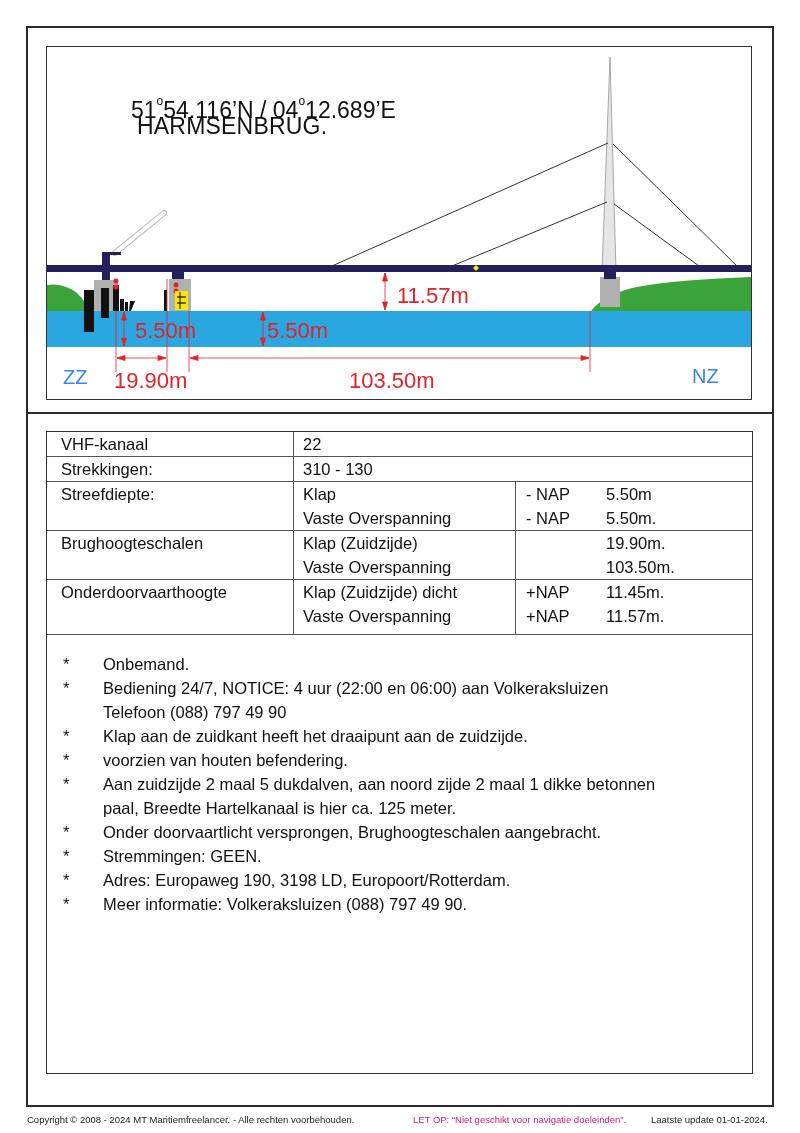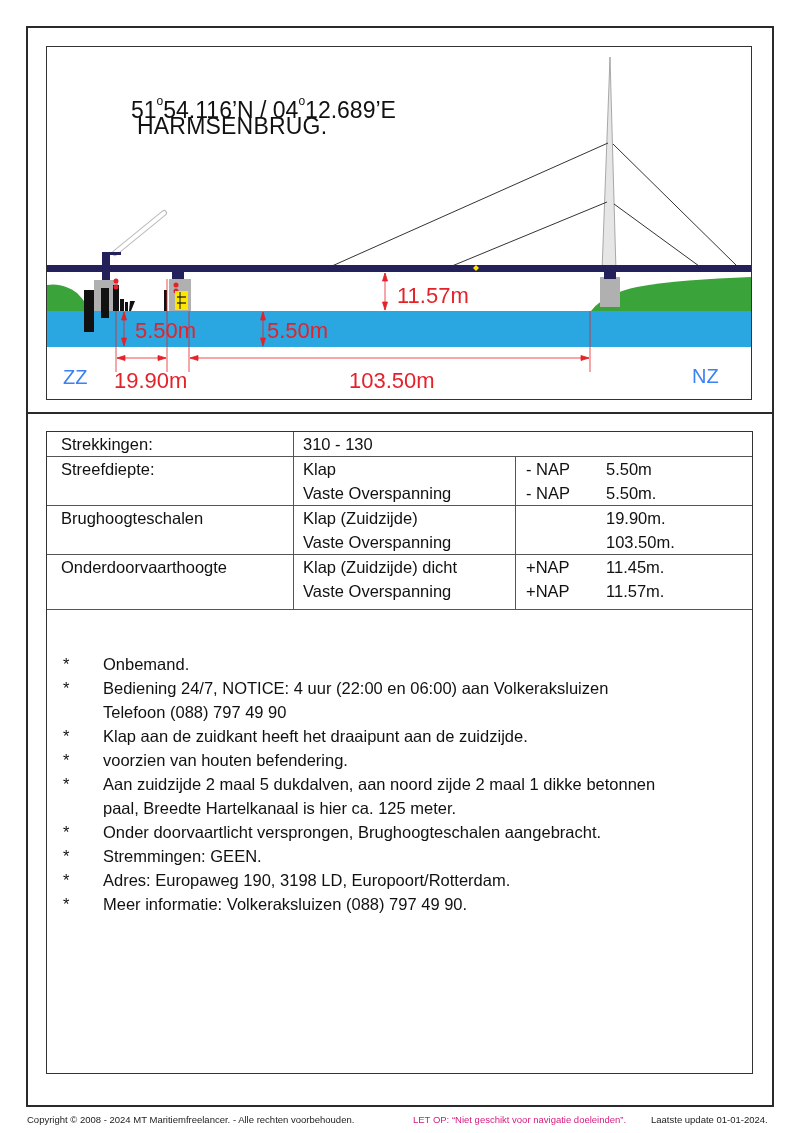--- a/index.html
+++ b/index.html
@@ -125,20 +125,24 @@
   <div class="lbl" style="left:220px;top:271px;">5.50m</div>
   <div class="lbl" style="left:67px;top:321px;">19.90m</div>
   <div class="lbl" style="left:302px;top:321px;">103.50m</div>
   <div class="side" style="left:16px;top:319px;">ZZ</div>
   <div class="side" style="left:645px;top:318px;">NZ</div>
 </div>
 
 <div class="infobox">
   <table class="spec">
     <tbody>
+        <tr class="r">
+      <td class="c1">VHF-kanaal</td>
+      <td class="c2" colspan="3">22</td>
+    </tr>
     <tr class="r">
       <td class="c1">Strekkingen:</td>
       <td class="c2" colspan="3">310  -  130</td>
     </tr>
     <tr class="r">
       <td class="c1">Streefdiepte:</td>
       <td class="c2">
             <div>Klap</div>
             <div>Vaste Overspanning</div>
           </td>

